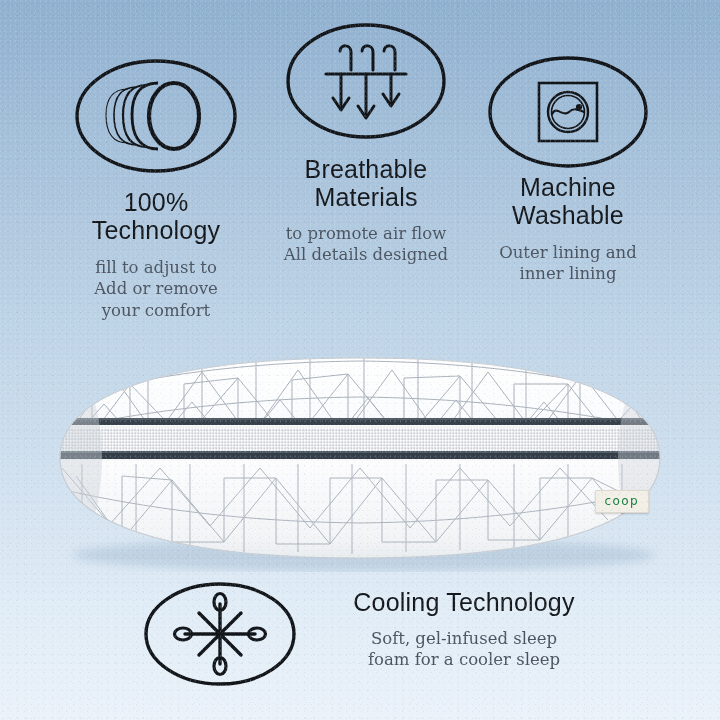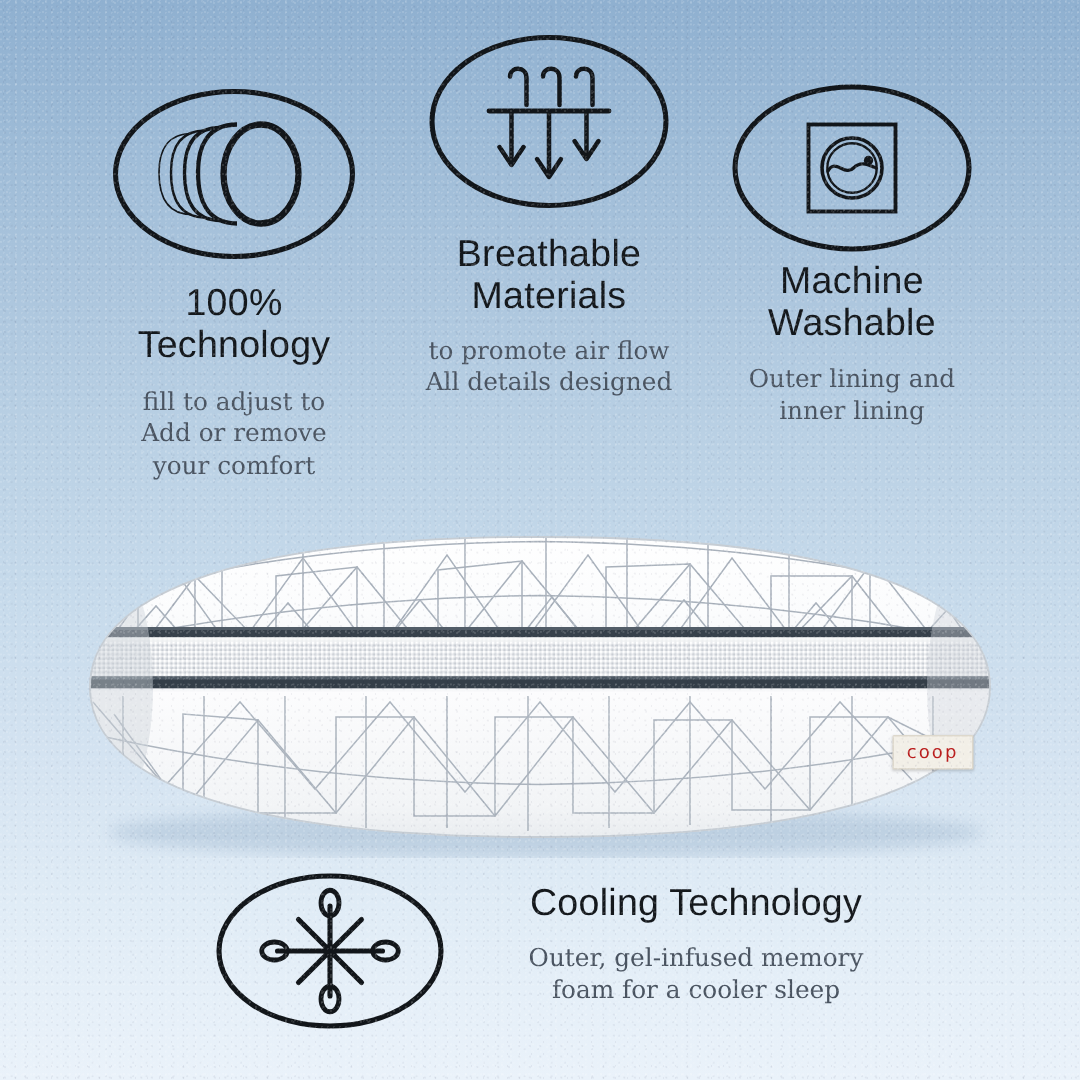--- a/index.html
+++ b/index.html
@@ -59,21 +59,21 @@
   #feat-cooling .f-title{font-size:25px;}
   #feat-cooling .f-sub{font-size:16.5px;margin-top:12px;}
 
   
   #pillow{position:absolute;left:52px;top:344px;width:616px;height:228px;}
   .coop-tag{
     position:absolute;right:19px;top:146px;
     background:#f2efe7;border:1px solid #ddd8cc;
     padding:3px 9px 4px 9px;border-radius:1px;
     font-family:"DejaVu Sans", sans-serif;
-    font-size:12px;letter-spacing:1.4px;color:#b91c1c;
+    font-size:12px;letter-spacing:1.4px;color:#15803d;
     box-shadow:0 1px 2px rgba(0,0,0,.18);
   }
 </style>
 </head>
 <body>
 
 <div id="page">
 
   <div class="feature" id="feat-adjustable">
     <div class="badge-wrap">
@@ -264,20 +264,20 @@
         <ellipse cx="80" cy="24" rx="6" ry="8.5" fill="none" stroke="#12161a" stroke-width="3.2"></ellipse>
         <ellipse cx="80" cy="88" rx="6" ry="8.5" fill="none" stroke="#12161a" stroke-width="3.2"></ellipse>
         <ellipse cx="43" cy="56" rx="8.5" ry="6" fill="none" stroke="#12161a" stroke-width="3.2"></ellipse>
         <ellipse cx="117" cy="56" rx="8.5" ry="6" fill="none" stroke="#12161a" stroke-width="3.2"></ellipse>
         <circle cx="80" cy="56" r="4.6" fill="#12161a"></circle>
       </svg>
     </div>
     <div class="cool-text">
       <div class="f-title">Cooling Technology</div>
       <div class="f-sub">
-        <div>Outer, gel-infused memory</div>
+        <div>Soft, gel-infused sleep</div>
         <div>foam for a cooler sleep</div>
       </div>
     </div>
   </div>
 
   <div id="grain"></div>
 </div>
 
 </body></html>

